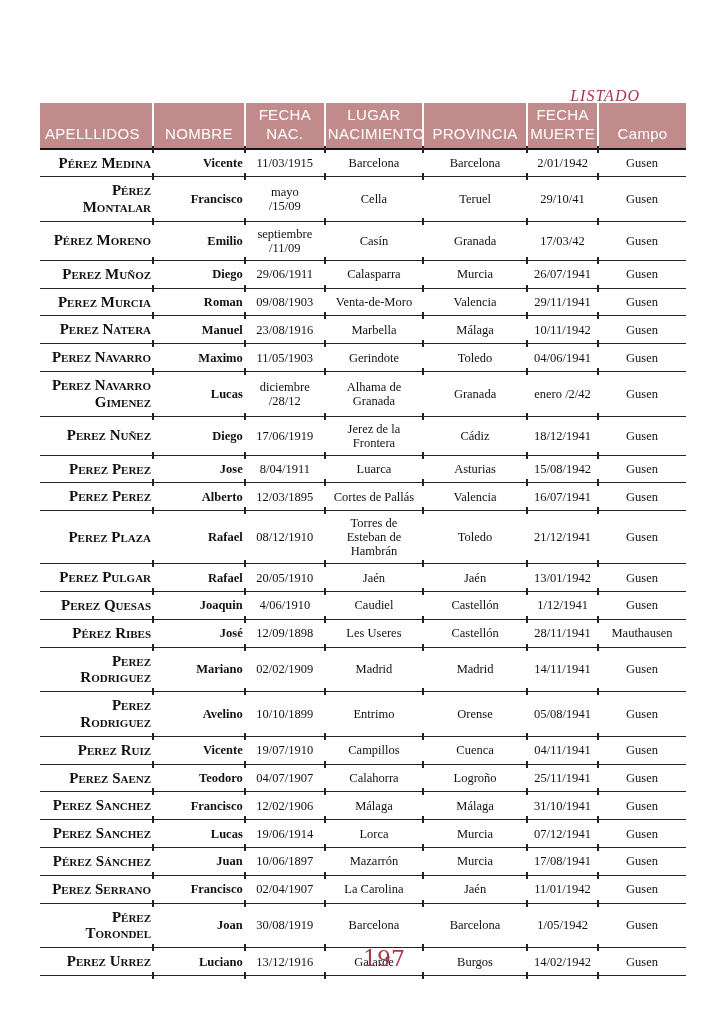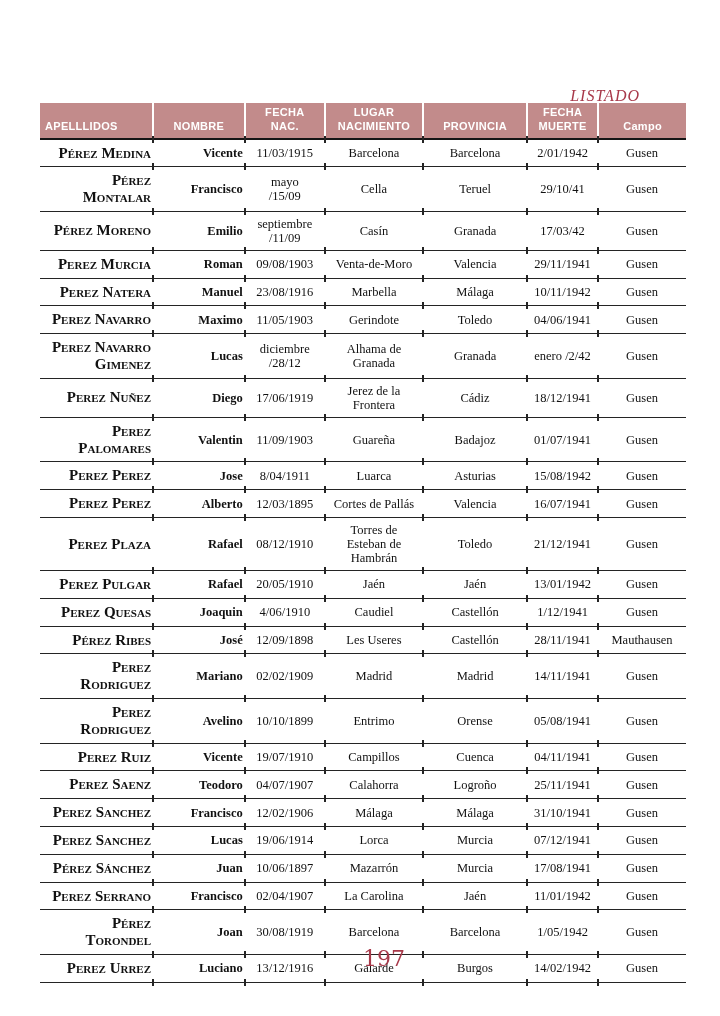--- a/index.html
+++ b/index.html
@@ -32,22 +32,22 @@
   col.col-fecha_nac    { width: 12.4%; }
   col.col-lugar        { width: 15.2%; }
   col.col-provincia    { width: 16.1%; }
   col.col-fecha_muerte { width: 11.0%; }
   col.col-campo        { width: 13.6%; }
 
   thead th {
     background: #c28b8b;
     color: #ffffff;
     font-family: "Liberation Sans", sans-serif;
-    font-weight: bold;
-    font-size: 11px;
+    font-weight: normal;
+    font-size: 15px;
     letter-spacing: 0.3px;
     text-align: center;
     vertical-align: bottom;
     padding: 3px 2px 4px 2px;
     white-space: pre-line;
     line-height: 1.25;
     border-bottom: 2.5px solid #161616;
   }
   thead th + th { border-left: 2px solid #ffffff; }
   thead th.col-apellidos { text-align: left; padding-left: 5px; }
@@ -155,20 +155,29 @@
         <td class="col-apellidos">Pérez Moreno</td>
         <td class="col-nombre">Emilio</td>
         <td class="col-fecha_nac">septiembre
 /11/09</td>
         <td class="col-lugar">Casín</td>
         <td class="col-provincia">Granada</td>
         <td class="col-fecha_muerte">17/03/42</td>
         <td class="col-campo">Gusen</td>
       </tr>
       <tr>
+        <td class="col-apellidos">Perez Muñoz</td>
+        <td class="col-nombre">Diego</td>
+        <td class="col-fecha_nac">29/06/1911</td>
+        <td class="col-lugar">Calasparra</td>
+        <td class="col-provincia">Murcia</td>
+        <td class="col-fecha_muerte">26/07/1941</td>
+        <td class="col-campo">Gusen</td>
+      </tr>
+      <tr>
         <td class="col-apellidos">Perez Murcia</td>
         <td class="col-nombre">Roman</td>
         <td class="col-fecha_nac">09/08/1903</td>
         <td class="col-lugar">Venta-de-Moro</td>
         <td class="col-provincia">Valencia</td>
         <td class="col-fecha_muerte">29/11/1941</td>
         <td class="col-campo">Gusen</td>
       </tr>
       <tr>
         <td class="col-apellidos">Perez Natera</td>
@@ -204,29 +213,20 @@
         <td class="col-apellidos">Perez Nuñez</td>
         <td class="col-nombre">Diego</td>
         <td class="col-fecha_nac">17/06/1919</td>
         <td class="col-lugar">Jerez de la
 Frontera</td>
         <td class="col-provincia">Cádiz</td>
         <td class="col-fecha_muerte">18/12/1941</td>
         <td class="col-campo">Gusen</td>
       </tr>
       <tr>
-        <td class="col-apellidos">Perez Palomares</td>
-        <td class="col-nombre">Valentin</td>
-        <td class="col-fecha_nac">11/09/1903</td>
-        <td class="col-lugar">Guareña</td>
-        <td class="col-provincia">Badajoz</td>
-        <td class="col-fecha_muerte">01/07/1941</td>
-        <td class="col-campo">Gusen</td>
-      </tr>
-      <tr>
         <td class="col-apellidos">Perez Perez</td>
         <td class="col-nombre">Jose</td>
         <td class="col-fecha_nac">8/04/1911</td>
         <td class="col-lugar">Luarca</td>
         <td class="col-provincia">Asturias</td>
         <td class="col-fecha_muerte">15/08/1942</td>
         <td class="col-campo">Gusen</td>
       </tr>
       <tr>
         <td class="col-apellidos">Perez Perez</td>

